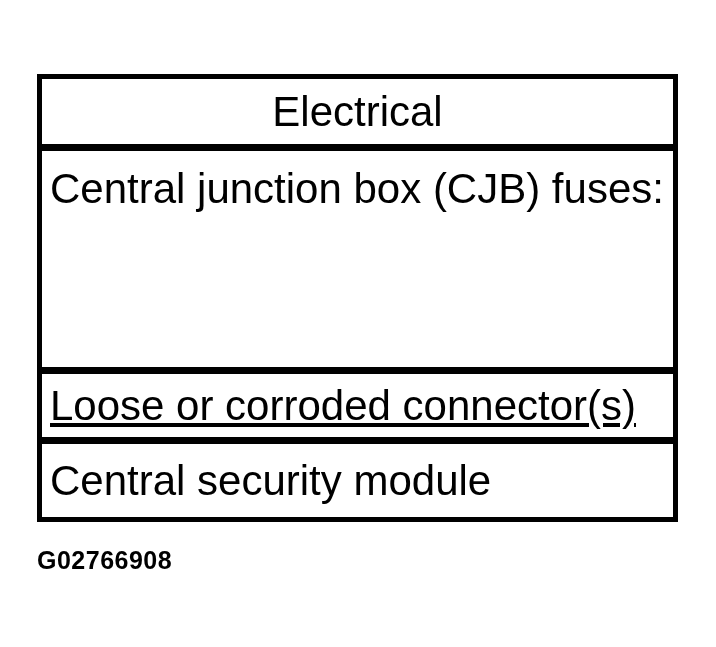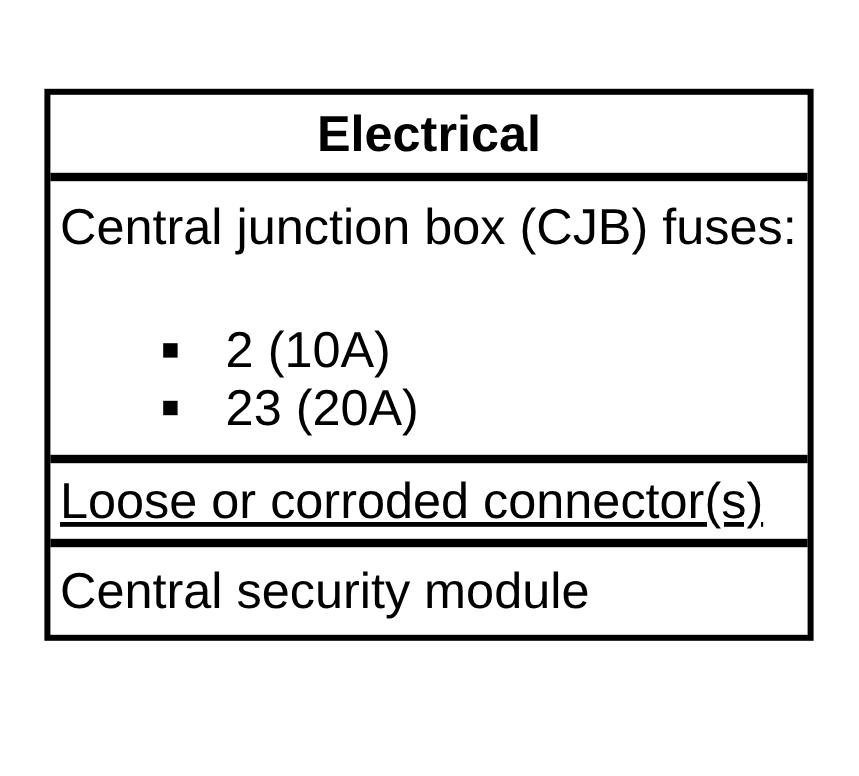--- a/index.html
+++ b/index.html
@@ -19,25 +19,25 @@
     top: 74px;
     width: 631px;            
     border: 5px solid #000;
   }
   .row { border-top: 7px solid #000; font-size: 42px; }
   .row:first-child { border-top: none; }
   .row-header {
     height: 65px;
     line-height: 65px;
     text-align: center;
-    font-weight: bold;
+    font-weight: normal;
   }
   .row-fuses {
     height: 202px;
-    padding: 14px 4px 12px 8px;
+    padding: 14px 4px 0 8px;
   }
   .intro-line { line-height: 48px; white-space: nowrap; }
   .bullet-list { margin-top: 55px; margin-left: 86px; }
   .bullet-item { display: flex; align-items: center; line-height: 48px; height: 48px; }
   .bullet-square {
     display: inline-block;
     width: 12px;
     height: 12px;
     background: #000000;
     margin-right: 40px;
@@ -64,36 +64,27 @@
 <div class="canvas">
 
   <div class="table">
 
     <div class="row row-header">
       <span>Electrical</span>
     </div>
 
     <div class="row row-fuses">
       <div class="intro-line">Central junction box (CJB) fuses:</div>
-      <div class="bullet-list">
-        <div class="bullet-item">
-          <span class="bullet-square"></span>
-          <span>2 (10A)</span>
-        </div>
-        <div class="bullet-item">
-          <span class="bullet-square"></span>
-          <span>23 (20A)</span>
-        </div>
-      </div>
     </div>
 
     <div class="row row-single row-connector">
       <span>Loose or corroded connector(s)</span>
     </div>
 
     <div class="row row-single row-module">
       <span>Central security module</span>
     </div>
 
   </div>
 
+  <div class="figure-id">G02766908</div>
 
 </div>
 
 </body></html>

